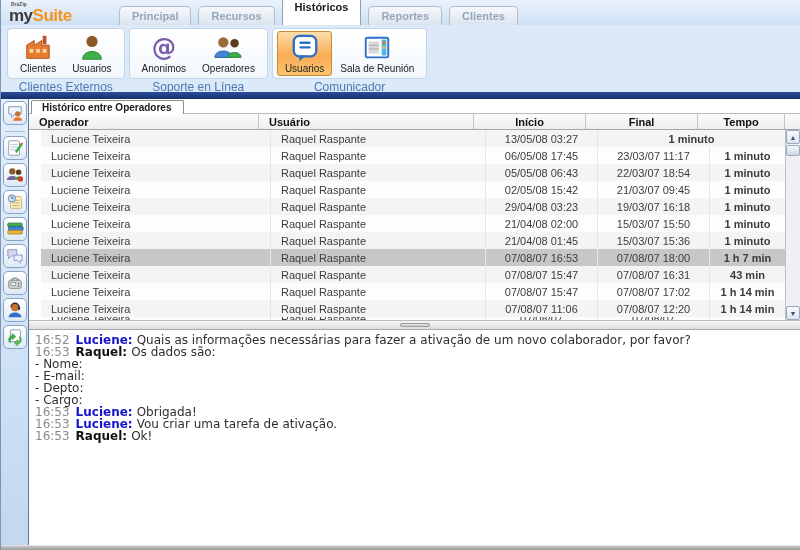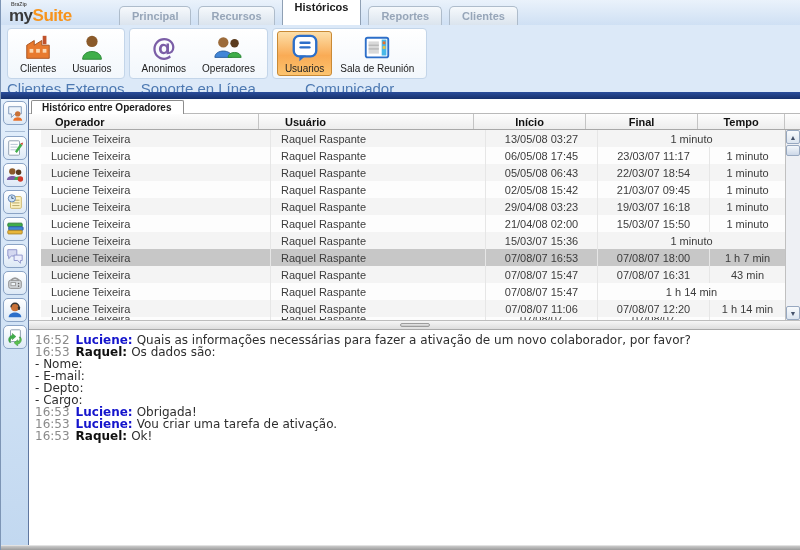--- a/index.html
+++ b/index.html
@@ -21,55 +21,55 @@
   
   .ribbon { height:67px; background:#dce9f8; display:flex; padding:3px 0 0 6px; gap:4px; flex:0 0 auto; }
   .rgroup { display:flex; flex-direction:column; }
   .rbox { background:linear-gradient(#ffffff,#f2f7fc); border:1px solid #c3d5e9; border-radius:4px;
           display:flex; align-items:stretch; padding:2px 4px; height:51px; }
   .rbtn { display:flex; flex-direction:column; align-items:center; justify-content:center; padding:1px 7px;
           border:1px solid transparent; border-radius:3px; cursor:default; }
   .rbtn .ric { width:30px; height:30px; }
   .rbtn .rlb { font-size:10px; color:#222; margin-top:0; white-space:nowrap; }
   .rbtn.selected { background:linear-gradient(#fddfa9,#f9ab55 55%,#fcc46f); border-color:#c98a35; }
-  .rglabel { text-align:center; font-size:15px; color:#4d79b2; padding-top:1px; height:13px; }
+  .rglabel { text-align:center; font-size:12px; color:#4d79b2; padding-top:1px; height:13px; }
 
   .navybar { height:7px; background:linear-gradient(#2a4d9b,#16306b); flex:0 0 auto; }
 
   
   .content { flex:1; display:flex; min-height:0; }
   .sidebar { width:28px; background:linear-gradient(#e2eefb,#c2d8f0); border-right:1px solid #5f77a0; display:flex; flex-direction:column; align-items:center; padding-top:2px; flex:0 0 auto; }
   .sbtn { width:24px; height:24px; margin-bottom:3px; background:linear-gradient(#ffffff,#dde9f6);
           border:1px solid #8aa3c5; border-radius:5px; display:flex; align-items:center; justify-content:center; cursor:default; flex:0 0 auto; }
   .sbtn svg { width:18px; height:18px; }
   .sep { width:20px; border-top:1px solid #a9bdd6; margin:3px 0 4px; }
 
   .main { flex:1; display:flex; flex-direction:column; min-width:0; background:#fff; }
 
   .ctabbar { height:15px; background:#fff; border-bottom:1px solid #b9b9b9; display:flex; align-items:flex-end; padding-left:2px; flex:0 0 auto;text-align:center; }
   .ctab { font-size:10px; font-weight:bold; color:#1a1a1a; background:#fff; border:1px solid #8d8d8d; border-bottom:none;
           border-radius:2px 2px 0 0; padding:1px 12px 1px 10px; position:relative; top:1px; }
 
   .theader { height:16px; display:flex; background:linear-gradient(#fdfdfd,#ededed); border-bottom:1px solid #a8a8a8; font-size:11px; font-weight:bold; color:#111; flex:0 0 auto; }
   .th { display:flex; align-items:center; border-right:1px solid #c4c4c4; overflow:hidden; }
-  .th.left { padding-left:26px; }
+  .th.left { padding-left:10px; }
   .th.ctr { justify-content:center; }
   .c-op{width:230px;} .c-us{width:215px;} .c-in{width:112px;} .c-fi{width:112px;} .c-te{flex:1;} .c-sc{width:15px; border-right:none;}
 
   .tbodywrap { height:190px; position:relative; flex:0 0 auto; overflow:hidden; }
   .rows { position:absolute; left:12px; top:0; right:15px; }
   .trow { height:17px; display:flex; font-size:11px; color:#3c3c3c; }
   .trow:nth-child(odd) { background:#f4f4f4; }
   .trow:nth-child(even) { background:#fdfdfd; }
   .trow.selected { background:#c7c7c7; }
   .trow.partial { height:4px; overflow:hidden; }
   .td { display:flex; align-items:center; border-right:1px solid #e6e6e6; overflow:hidden; white-space:nowrap; }
   .td.left { padding-left:10px; }
   .td.ctr { justify-content:center; }
-  .td:last-child { border-right:none; }
+  .td:last-child { border-right:none;font-weight:bold; }
 
   .vscroll { position:absolute; right:0; top:0; bottom:0; width:15px; background:#eef0f4; border-left:1px solid #c0c0c0; display:flex; flex-direction:column; }
   .sbarbtn { height:14px; background:linear-gradient(#f8fafc,#dbe4ef); border:1px solid #97a8c0; border-radius:2px; font-size:7px; color:#44526b; display:flex; align-items:center; justify-content:center; flex:0 0 auto; }
   .sthumb { height:11px; margin-top:1px; background:linear-gradient(#f4f7fb,#ccd8e8); border:1px solid #97a8c0; border-radius:2px; flex:0 0 auto; }
   .strack { flex:1; }
 
   .splitter { height:10px; background:linear-gradient(#f6f6f6,#dedede); border-top:1px solid #bdbdbd; border-bottom:1px solid #a9a9a9; display:flex; align-items:center; justify-content:center; flex:0 0 auto; cursor:row-resize; }
   .sphandle { width:30px; height:4px; background:linear-gradient(#e8e8e8,#c6c6c6); border:1px solid #9d9d9d; border-radius:2px; }
 
   .chat { flex:1; background:#fff; font-family:"DejaVu Sans", sans-serif; font-size:12px; color:#2e2e2e; padding:4px 6px; line-height:12px; overflow:hidden; }
@@ -307,20 +307,21 @@
           <div class="trow">
               <div class="td left c-op">Luciene Teixeira</div>
               <div class="td left c-us">Raquel Raspante</div>
               <div class="td ctr c-in">21/04/08 02:00</div>
               <div class="td ctr c-fi">15/03/07 15:50</div>
               <div class="td ctr c-te">1 minuto</div>
             </div>
           <div class="trow">
               <div class="td left c-op">Luciene Teixeira</div>
               <div class="td left c-us">Raquel Raspante</div>
+              <div class="td ctr c-in">21/04/08 01:45</div>
               <div class="td ctr c-fi">15/03/07 15:36</div>
               <div class="td ctr c-te">1 minuto</div>
             </div>
           <div class="trow selected">
               <div class="td left c-op">Luciene Teixeira</div>
               <div class="td left c-us">Raquel Raspante</div>
               <div class="td ctr c-in">07/08/07 16:53</div>
               <div class="td ctr c-fi">07/08/07 18:00</div>
               <div class="td ctr c-te">1 h 7 min</div>
             </div>
@@ -328,20 +329,21 @@
               <div class="td left c-op">Luciene Teixeira</div>
               <div class="td left c-us">Raquel Raspante</div>
               <div class="td ctr c-in">07/08/07 15:47</div>
               <div class="td ctr c-fi">07/08/07 16:31</div>
               <div class="td ctr c-te">43 min</div>
             </div>
           <div class="trow">
               <div class="td left c-op">Luciene Teixeira</div>
               <div class="td left c-us">Raquel Raspante</div>
               <div class="td ctr c-in">07/08/07 15:47</div>
+              <div class="td ctr c-fi">07/08/07 17:02</div>
               <div class="td ctr c-te">1 h 14 min</div>
             </div>
           <div class="trow">
               <div class="td left c-op">Luciene Teixeira</div>
               <div class="td left c-us">Raquel Raspante</div>
               <div class="td ctr c-in">07/08/07 11:06</div>
               <div class="td ctr c-fi">07/08/07 12:20</div>
               <div class="td ctr c-te">1 h 14 min</div>
             </div>
           <div class="trow partial">

